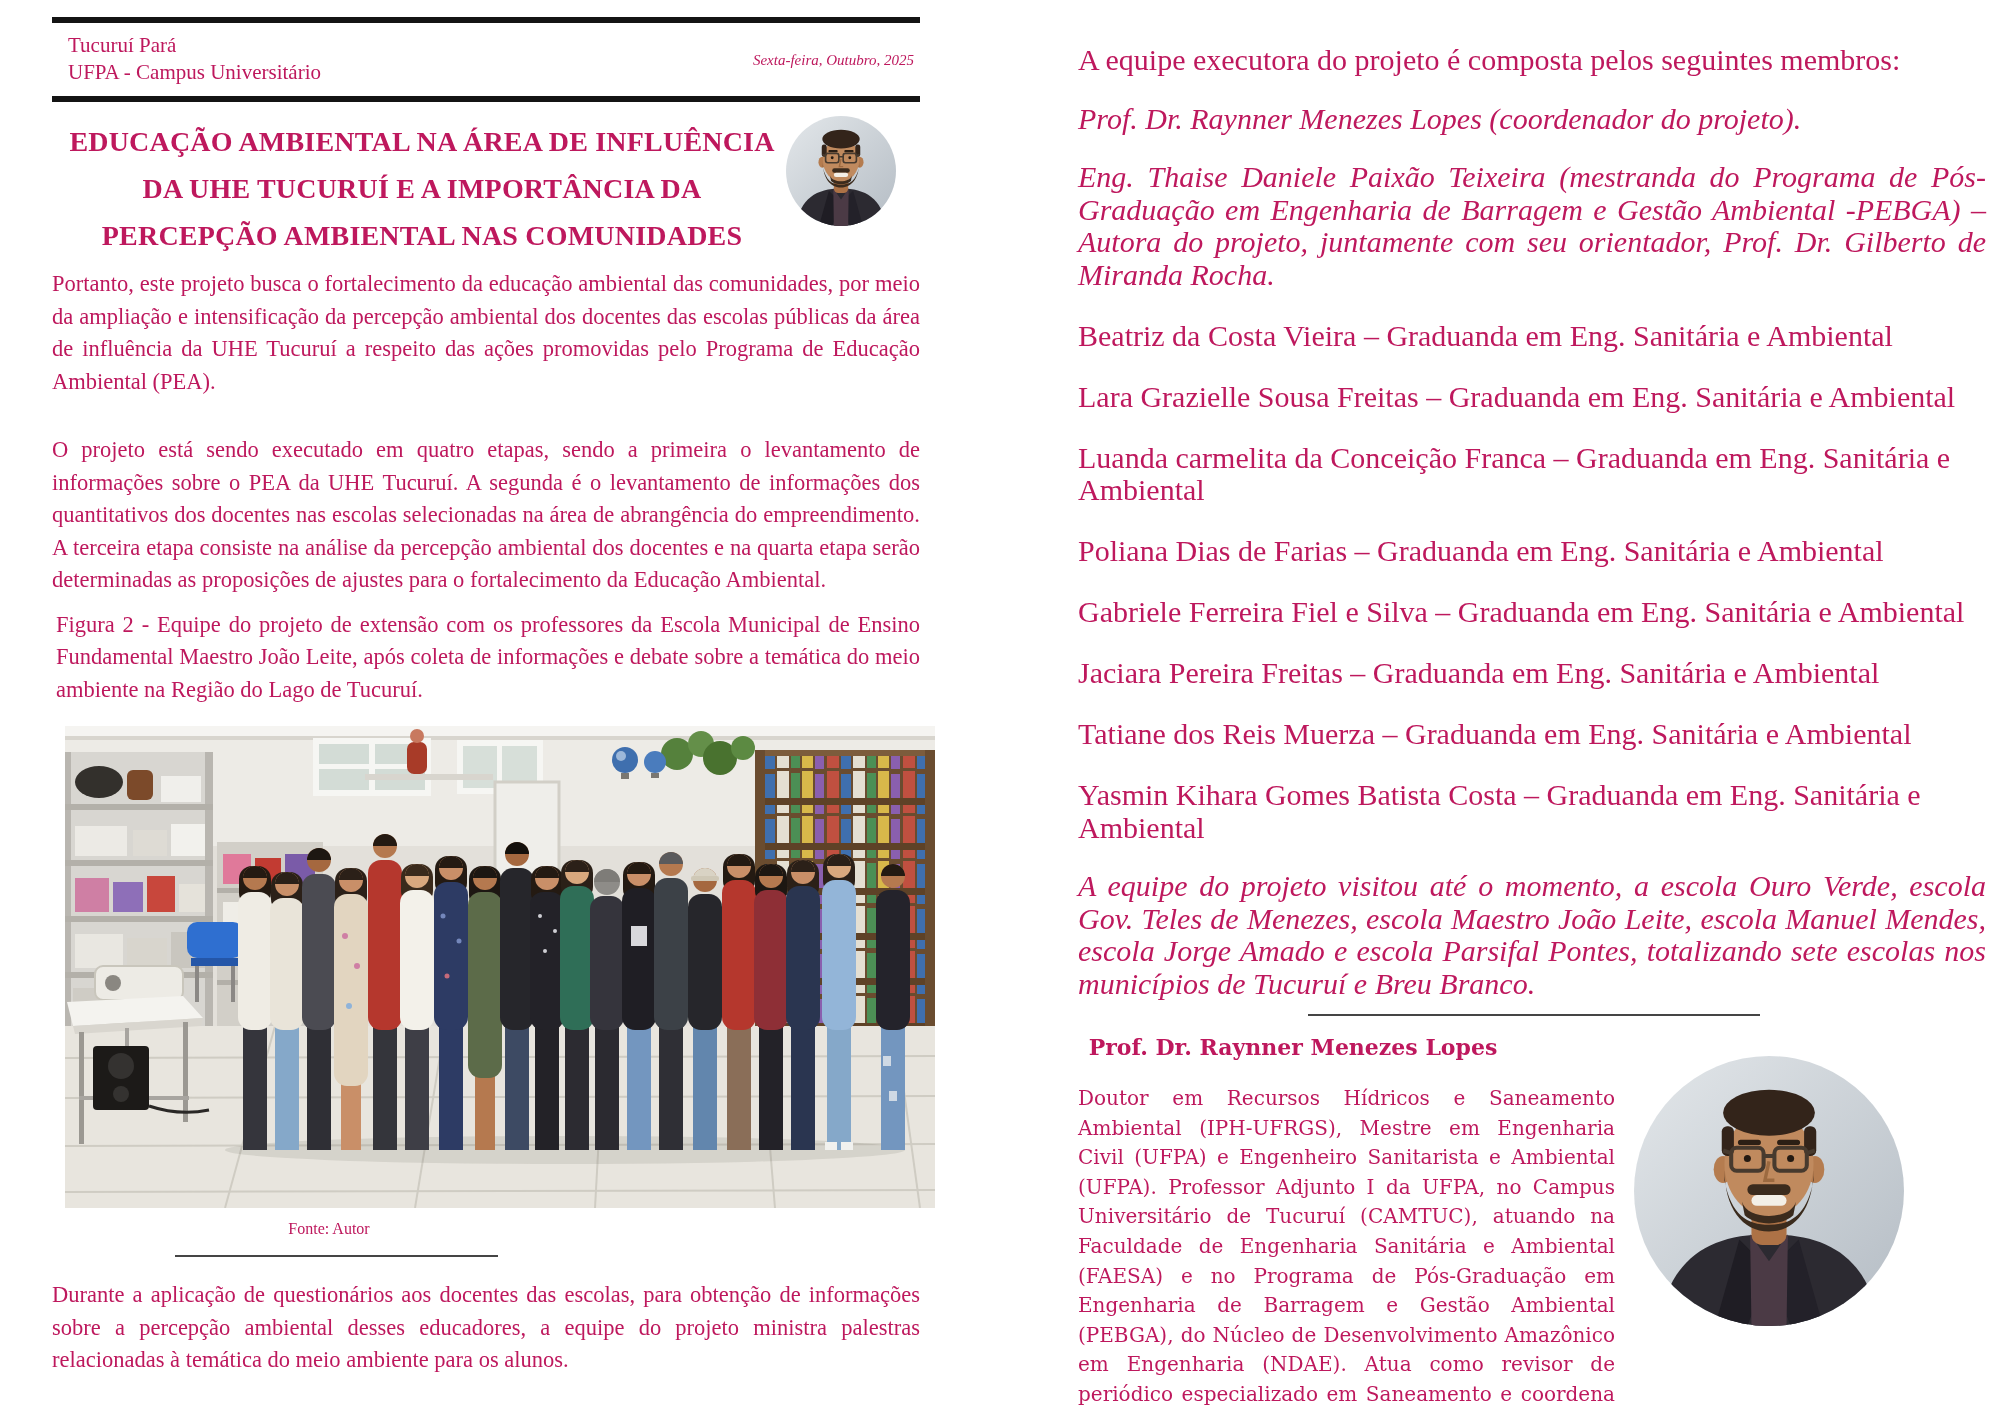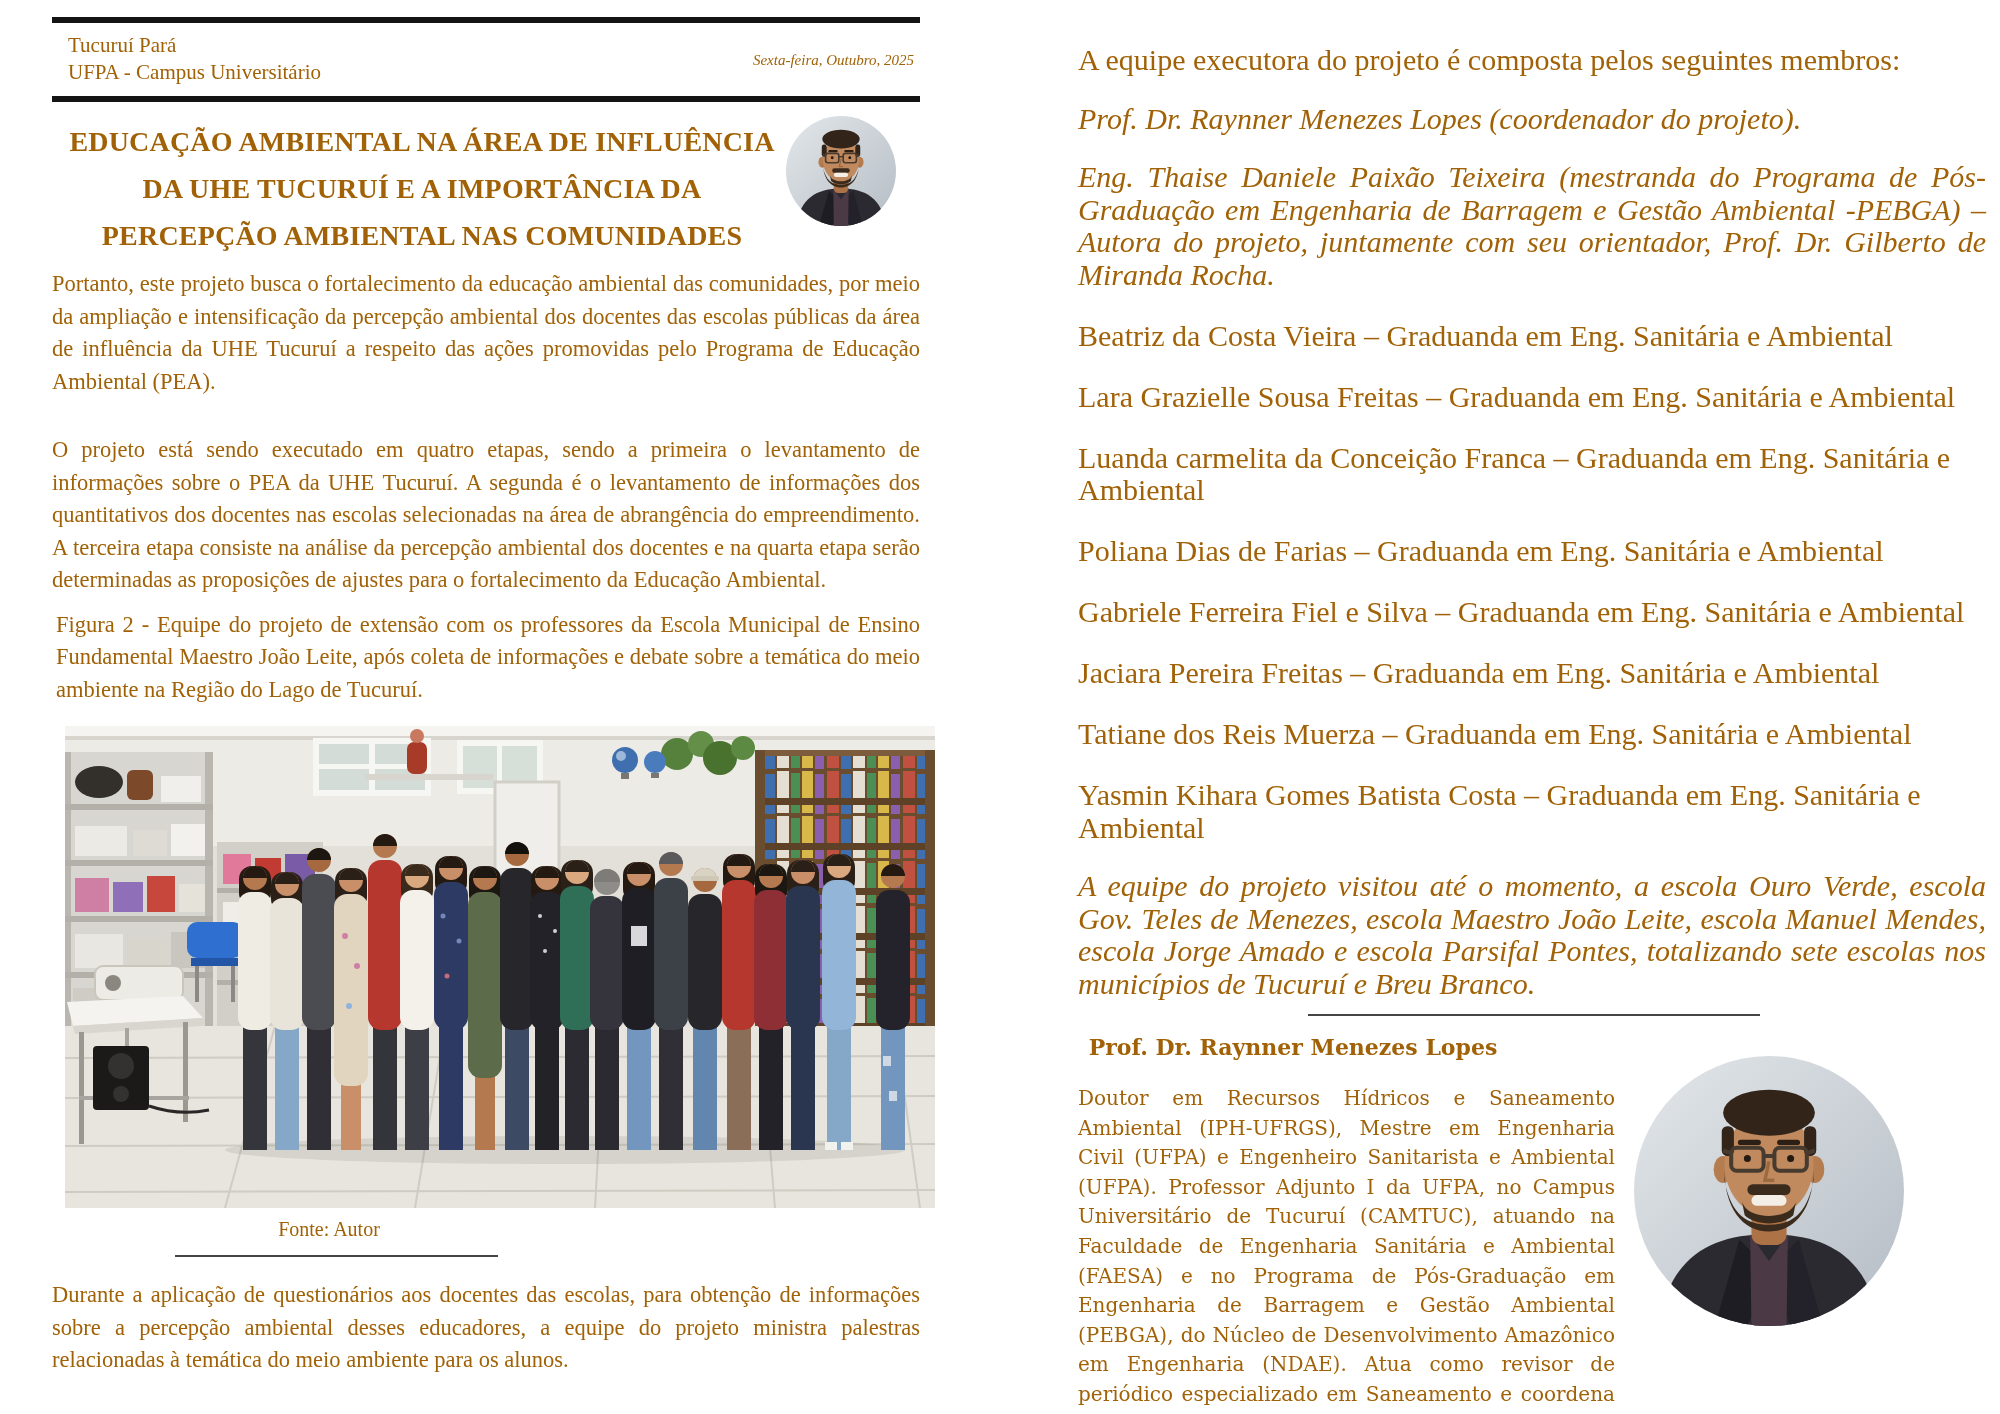--- a/index.html
+++ b/index.html
@@ -1,37 +1,37 @@
 <!DOCTYPE html>
 <html><head>
 <meta charset="utf-8">
 <style>
   html,body{margin:0;padding:0;background:#ffffff;}
   .page{position:relative;width:2000px;height:1414px;background:#ffffff;overflow:hidden;
-        font-family:"Liberation Serif",serif;color:#a16207;}
+        font-family:"Liberation Serif",serif;color:#be185d;}
   
   .divider{position:absolute;left:996px;top:0;width:6px;height:1414px;
 romantic  background:repeating-linear-gradient(180deg,#5d8622 0px,#5d8622 5px,rgba(255,255,255,0) 5px,rgba(255,255,255,0) 8px);}
   
   .lcol{position:absolute;left:52px;top:0;width:868px;}
   .masthead{position:relative;margin-top:17px;border-top:6px solid #141414;border-bottom:6px solid #141414;
             padding:9px 10px 10px 16px;}
   .org-line{font-size:21px;line-height:27px;}
   .date{position:absolute;right:6px;top:50%;transform:translateY(-50%);font-size:15px;font-style:italic;}
   .title-row{position:relative;margin-top:16px;height:124px;}
   .headline{position:absolute;left:12px;top:0;width:716px;text-align:center;font-weight:bold;
             font-size:28px;line-height:47px;letter-spacing:.2px;}
   .portrait-sm{position:absolute;left:734px;top:-2px;width:110px;height:110px;}
   .body-p{margin:0;text-align:justify;font-size:22.5px;line-height:32.5px;}
   .p1{margin-top:26px;}
   .p2{margin-top:36px;}
   .figcap{margin-top:10px;padding-left:4px;margin-top:12px;}
   .figcap{margin-top:12px;}
   .photo-wrap{margin-top:20px;margin-left:13px;width:870px;height:482px;line-height:0;}
-  .fonte{margin-top:9px;margin-left:62px;width:430px;text-align:center;font-size:20px;line-height:24px;}
+  .fonte{margin-top:9px;margin-left:62px;width:430px;text-align:center;font-size:16px;line-height:24px;}
   .rule-sm{margin-top:14px;margin-left:123px;width:323px;border-top:2px solid #454545;height:0;}
   .closing{margin-top:22px;}
   
   .rcol{position:absolute;left:1078px;top:0;width:908px;}
   .r-line{margin:0;font-size:30px;line-height:32.5px;}
   .intro{margin-top:44px;}
   .gap{margin-top:26px;font-style:italic;}
   .just{text-align:justify;}
   .member{margin-top:28.5px;}
   .profile-rule{margin-top:14px;margin-left:230px;width:452px;border-top:2px solid #454545;height:0;}

